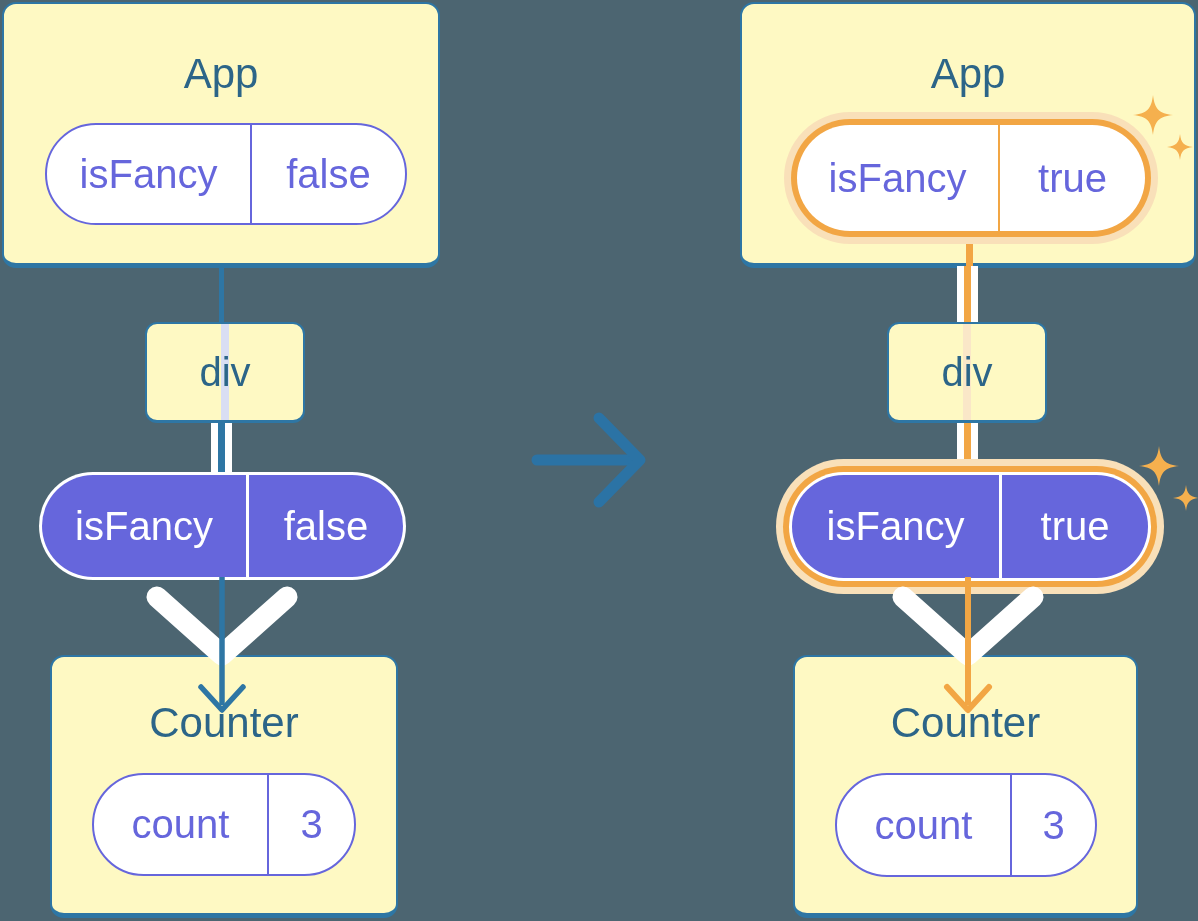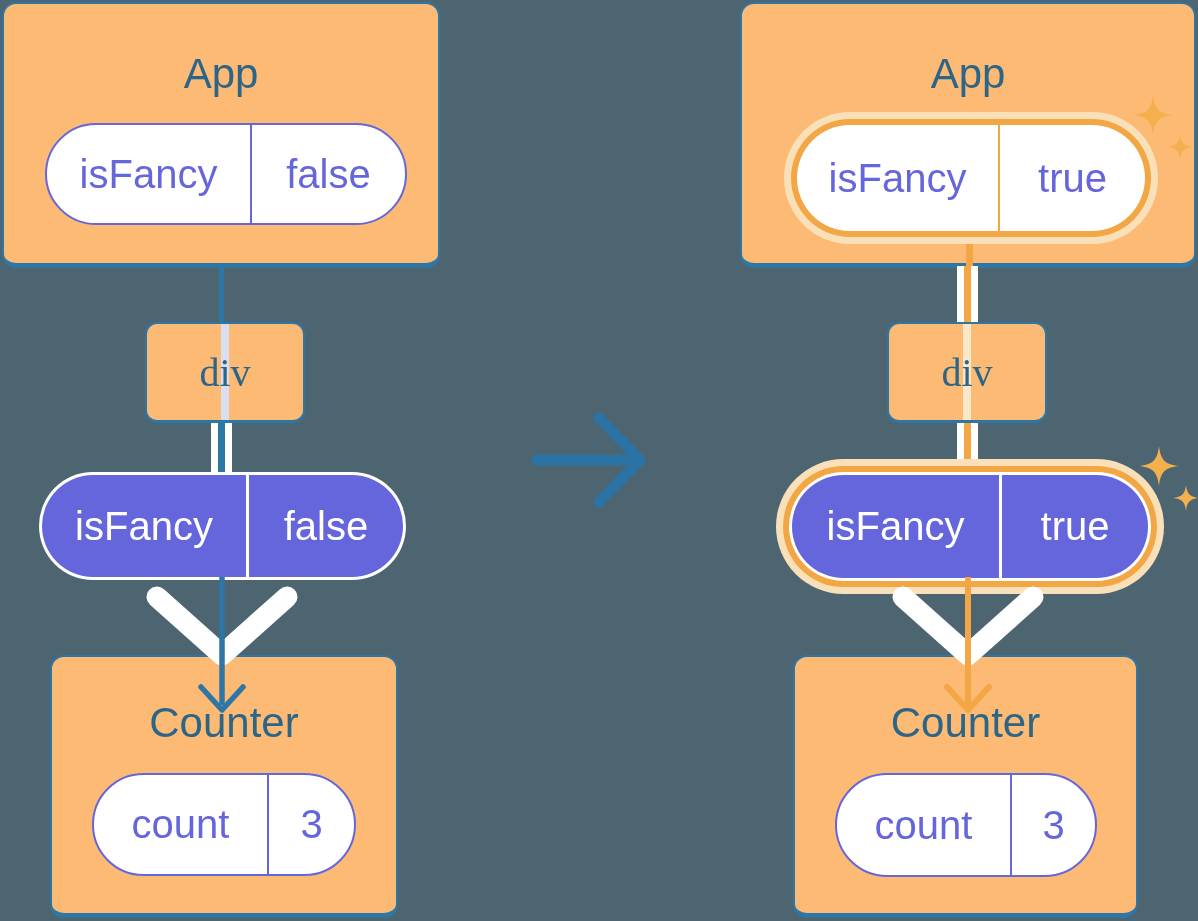--- a/index.html
+++ b/index.html
@@ -1,20 +1,20 @@
 <!DOCTYPE html>
 <html><head>
 <meta charset="utf-8">
 <style>
   html,body{margin:0;padding:0;}
   body{font-family:"Liberation Sans", sans-serif;}
   .canvas{position:relative;width:1198px;height:921px;background:#4C6571;overflow:hidden;}
 
   
-  .card{position:absolute;background:#fdba74;border:2px solid #2E76A4;border-bottom-width:5px;border-radius:14px;box-sizing:border-box;}
+  .card{position:absolute;background:#fef9c3;border:2px solid #2E76A4;border-bottom-width:5px;border-radius:14px;box-sizing:border-box;}
   .card-title{position:absolute;left:0;right:0;text-align:center;font-size:42px;font-weight:500;color:#2C6588;}
 
   
   .pill{position:absolute;display:flex;align-items:stretch;border-radius:60px;box-sizing:border-box;overflow:hidden;font-size:40px;}
   .pill .cell{display:flex;align-items:center;justify-content:center;}
   .pill-outline{border:2.5px solid #6666DC;color:#6666DC;background:#fff;}
   .pill-outline .cell-left{border-right:2.5px solid #6666DC;}
   .pill-solid{background:#6666DC;color:#fff;box-shadow:0 0 0 3px #fff;}
   .pill-solid .cell-left{border-right:3px solid #fff;}
   .pill-hl-app{background:#fff;color:#6666DC;box-shadow:0 0 0 6px #F2A644,0 0 0 13px #F9E0B9;}
@@ -24,21 +24,21 @@
   .bold{font-weight:400;}
 
   
   .vline{position:absolute;}
   .cased{position:absolute;display:flex;}
   .cased .w{width:7px;background:#fff;}
   .cased .teal{width:7px;background:#2E76A4;}
   .cased .orange{width:7px;background:#F2A644;}
   .pass-line{position:absolute;top:0;bottom:0;left:50%;transform:translateX(-50%);width:8px;}
 
-  .div-label{position:absolute;inset:0;display:flex;align-items:center;justify-content:center;font-size:40px;font-weight:500;color:#2C6588;font-family:Liberation Serif, serif;}
+  .div-label{position:absolute;inset:0;display:flex;align-items:center;justify-content:center;font-size:40px;font-weight:500;color:#2C6588;}
   svg{position:absolute;overflow:visible;}
 </style>
 </head>
 <body>
 
 <div class="canvas">
 
   <div class="tree">
 
     <div class="card" style="left:2px;top:2px;width:438px;height:266px;">

